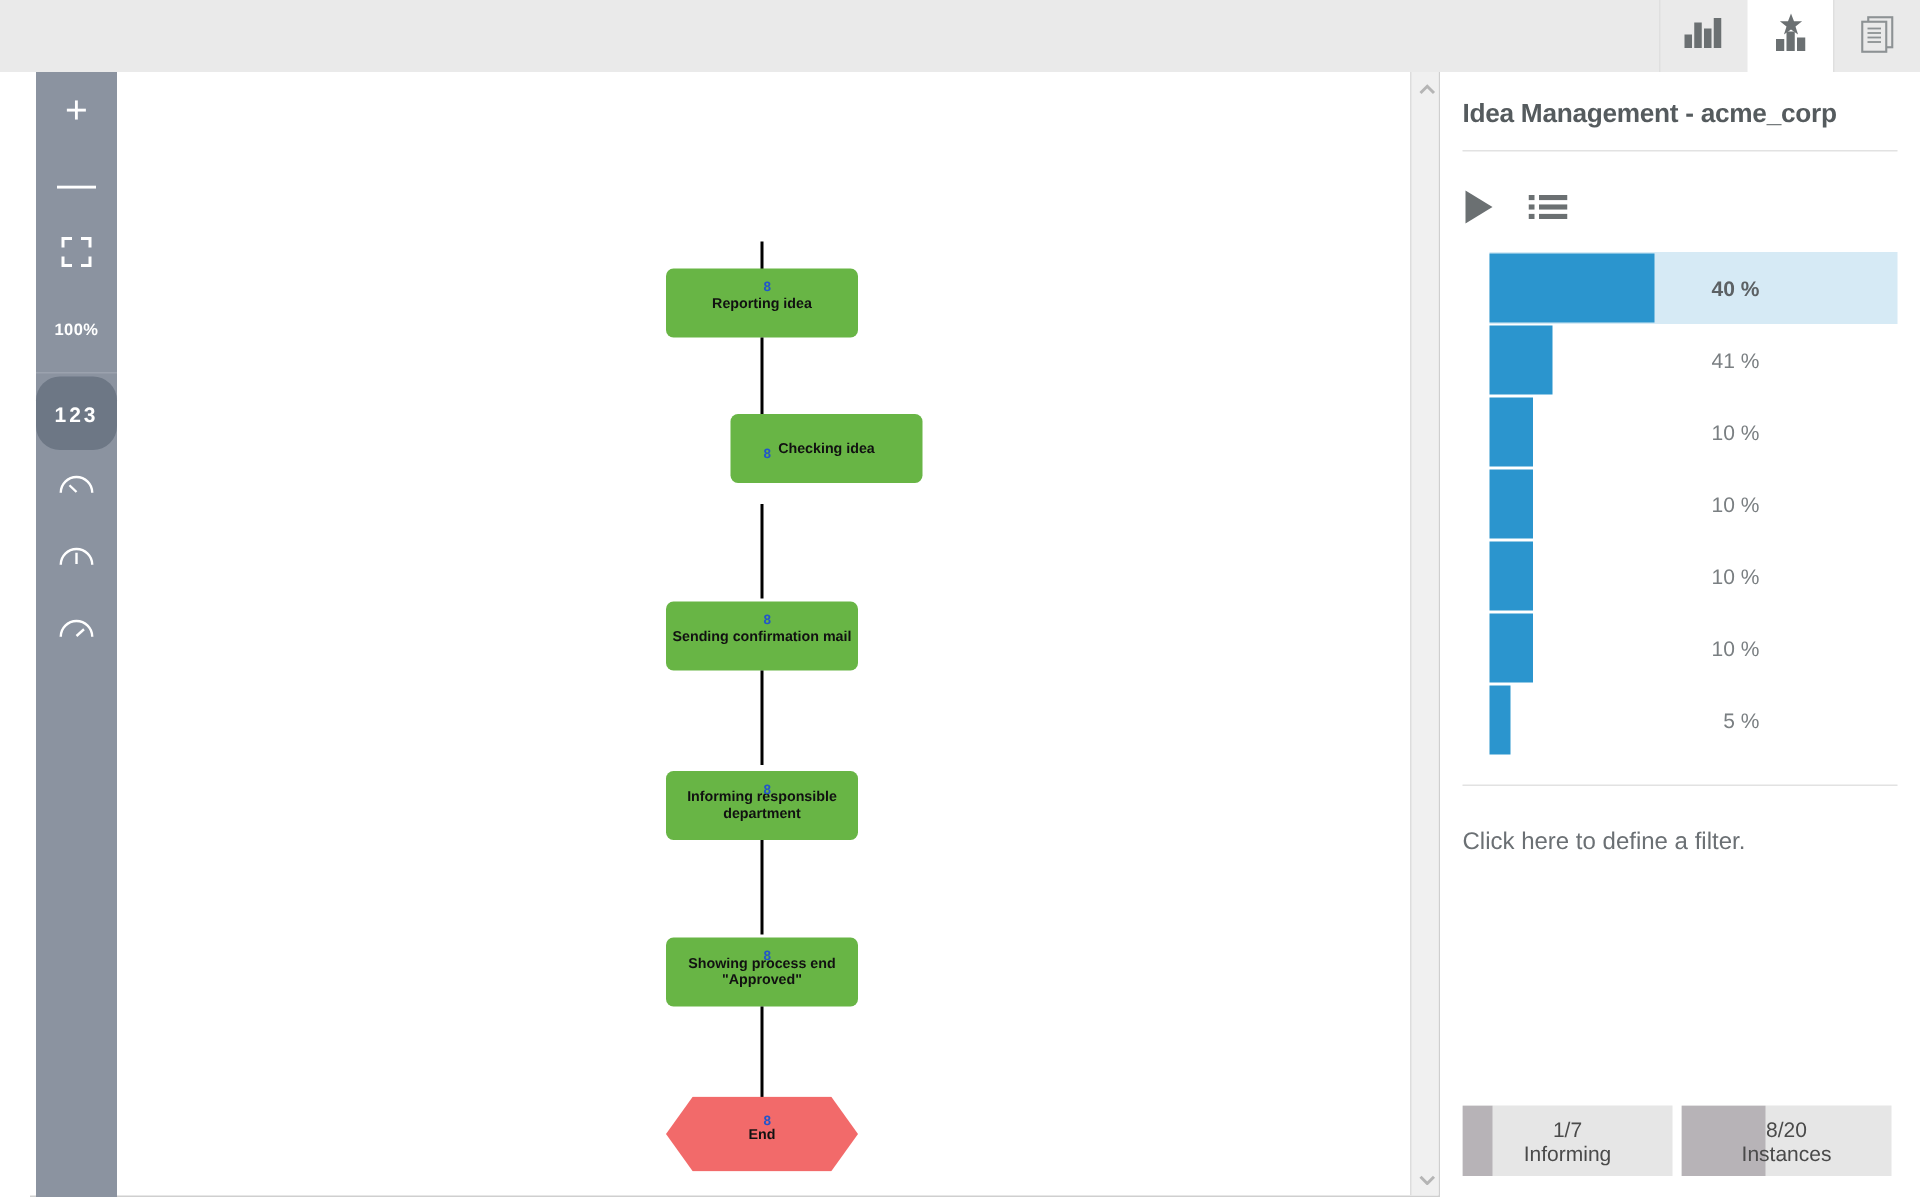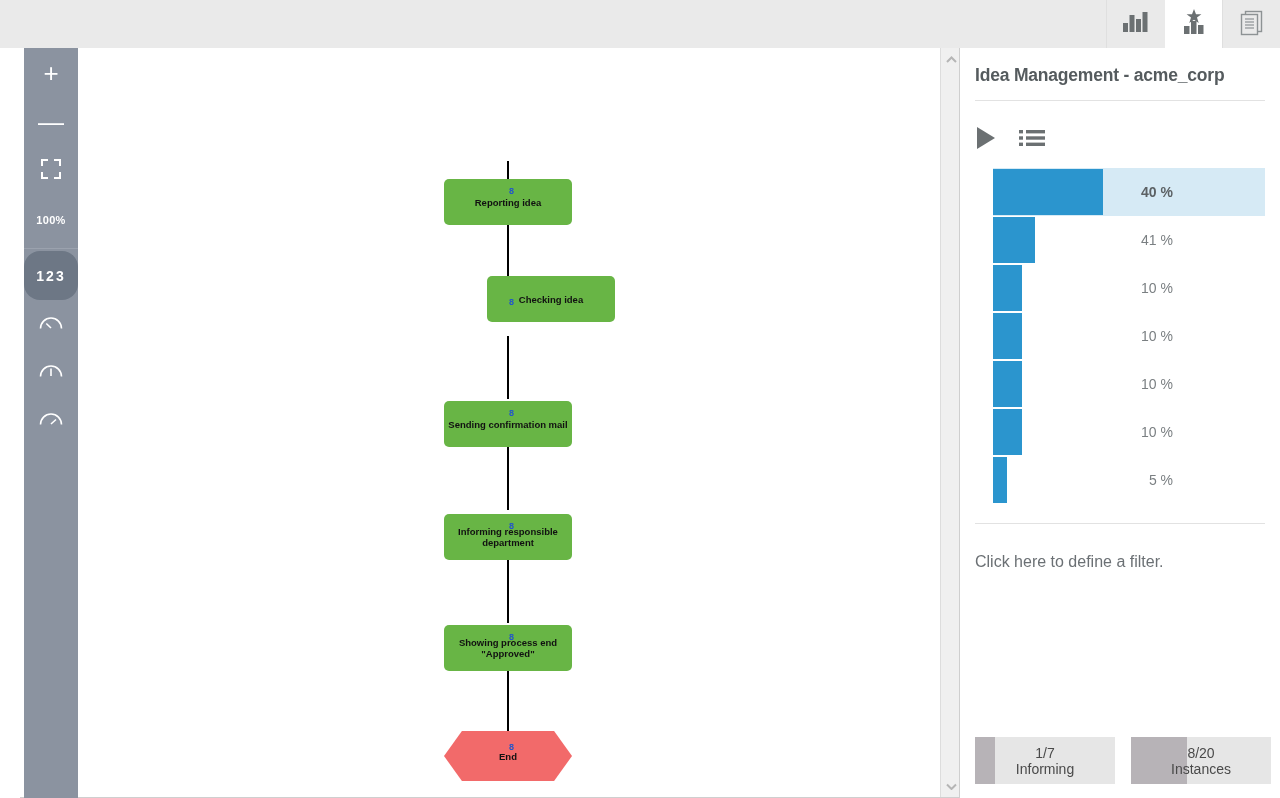--- a/index.html
+++ b/index.html
@@ -148,21 +148,21 @@
   .bar-row.highlight .bar-pct { font-weight: bold; color: #5c6164; }
 
   .filter-text {
     position: absolute; left: 14px; top: 505px;
     font-size: 16px; color: #6b7074;
     cursor: pointer;
   }
 
   .counters {
     position: absolute; left: 14px; bottom: 14px;
-    display: flex; gap: 16px;
+    display: flex; gap: 6px;
   }
   .counter {
     position: relative; width: 140px; height: 47px;
     background: #e6e6e6; cursor: pointer; overflow: hidden;
     display: flex; align-items: center; justify-content: center;
   }
   .counter-fill {
     position: absolute; left: 0; top: 0; height: 47px; background: #b7b3b7;
   }
   .counter-text {

